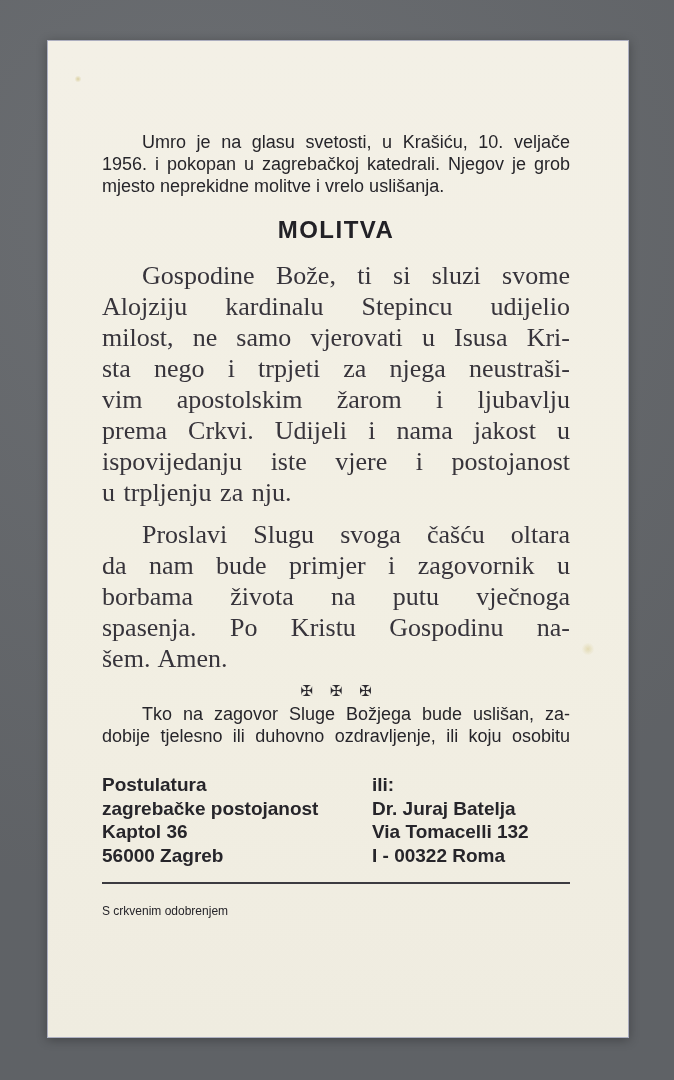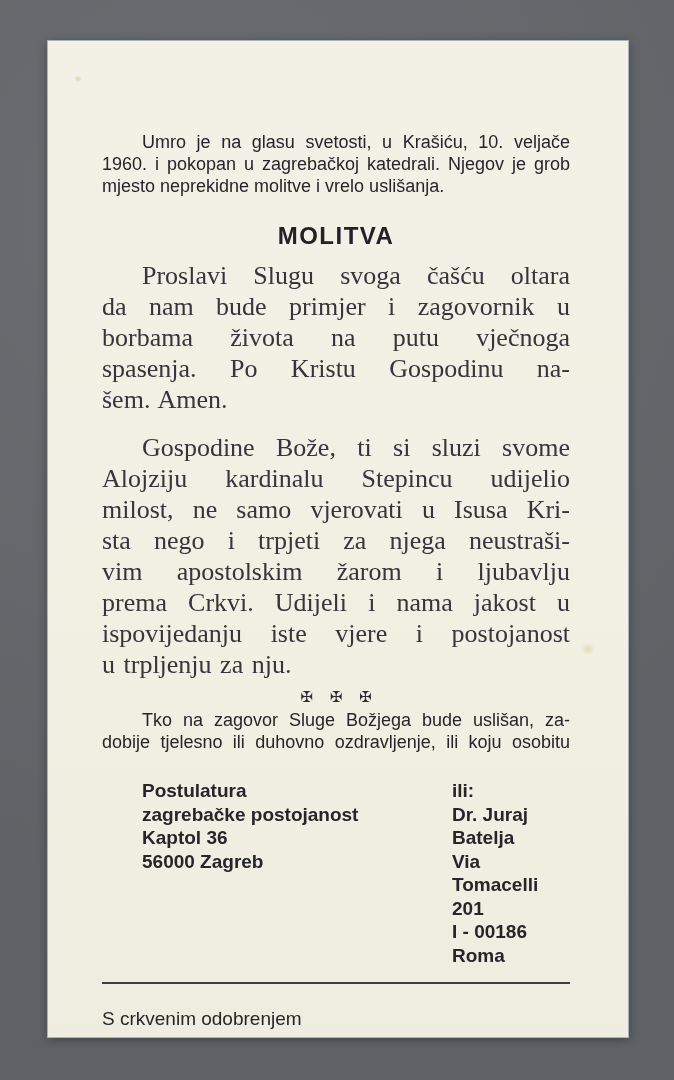--- a/index.html
+++ b/index.html
@@ -28,70 +28,70 @@
     box-shadow:0 2px 10px rgba(0,0,0,.30);
     padding:90px 58px 0 54px;
   }
   .para .line{display:block;text-align:justify;text-align-last:justify;}
   .para .line.last{text-align-last:left;}
   .intro .line.first,.prayer .line.first,.appeal .line.first{text-indent:40px;}
   .sans{color:var(--ink-sans);font-family:"Liberation Sans",sans-serif;}
   .serif{color:var(--ink-serif);font-family:"Liberation Serif",serif;}
   .intro{font-size:18px;line-height:22px;}
   .heading{
-    margin-top:26px;text-align:center;
+    margin-top:20px;text-align:center;
     font-weight:bold;font-size:24px;line-height:26px;letter-spacing:1.5px;
     color:#222126;
   }
   .prayer{font-size:26px;line-height:31px;word-spacing:2px;}
   .p1{margin-top:17px;}
   .p2{margin-top:11px;}
   .crosses{margin-top:5px;text-align:center;font-size:15px;line-height:24px;color:#2d2b30;
     font-family:"DejaVu Sans",sans-serif;}
   .crosses .cross{margin:0 6px;}
   .appeal{font-size:18px;line-height:22px;}
   .addresses{margin-top:26px;display:flex;font-weight:bold;font-size:19px;line-height:23.5px;color:var(--ink-sans);}
-  .addr{font-family:"Liberation Sans",sans-serif;margin-left:40px;}
+  .addr{font-family:"Liberation Sans",sans-serif;}
   .addr.left{width:270px;flex:none;}
   .addr.right{flex:1;}
   .plain .line{display:block;text-align:left;text-align-last:left;text-indent:0;}
   .rule{margin-top:15px;border-top:2px solid #3c3b40;width:100%;}
-  .footer{margin-top:23px;font-size:19px;line-height:24px;}
+  .footer{margin-top:15px;font-size:12px;line-height:24px;}
 </style>
 </head>
 <body>
 
 <div class="scene">
   <div class="card">
 
     <div class="para sans intro">
         <div class="line first">Umro je na glasu svetosti, u Krašiću, 10. veljače</div>
-        <div class="line">1960. i pokopan u zagrebačkoj katedrali. Njegov je grob</div>
+        <div class="line">1956. i pokopan u zagrebačkoj katedrali. Njegov je grob</div>
         <div class="line last">mjesto neprekidne molitve i vrelo uslišanja.</div>
       </div>
 
     <div class="heading">MOLITVA</div>
-
-    <div class="para serif prayer p2">
-        <div class="line first">Proslavi Slugu svoga čašću oltara</div>
-        <div class="line">da nam bude primjer i zagovornik u</div>
-        <div class="line">borbama života na putu vječnoga</div>
-        <div class="line">spasenja. Po Kristu Gospodinu na-</div>
-        <div class="line last">šem. Amen.</div>
-      </div>
 
     <div class="para serif prayer p1">
         <div class="line first">Gospodine Bože, ti si sluzi svome</div>
         <div class="line">Alojziju kardinalu Stepincu udijelio</div>
         <div class="line">milost, ne samo vjerovati u Isusa Kri-</div>
         <div class="line">sta nego i trpjeti za njega neustraši-</div>
         <div class="line">vim apostolskim žarom i ljubavlju</div>
         <div class="line">prema Crkvi. Udijeli i nama jakost u</div>
         <div class="line">ispovijedanju iste vjere i postojanost</div>
         <div class="line last">u trpljenju za nju.</div>
+      </div>
+
+    <div class="para serif prayer p2">
+        <div class="line first">Proslavi Slugu svoga čašću oltara</div>
+        <div class="line">da nam bude primjer i zagovornik u</div>
+        <div class="line">borbama života na putu vječnoga</div>
+        <div class="line">spasenja. Po Kristu Gospodinu na-</div>
+        <div class="line last">šem. Amen.</div>
       </div>
 
     <div class="crosses">
       <span class="cross">✠</span>
       <span class="cross">✠</span>
       <span class="cross">✠</span>
     </div>
 
     <div class="para sans appeal">
         <div class="line first">Tko na zagovor Sluge Božjega bude uslišan, za-</div>
@@ -101,22 +101,22 @@
     <div class="addresses">
       <div class="addr left plain">
           <div class="line first">Postulatura</div>
           <div class="line">zagrebačke postojanost</div>
           <div class="line">Kaptol 36</div>
           <div class="line last">56000 Zagreb</div>
         </div>
       <div class="addr right plain">
           <div class="line first">ili:</div>
           <div class="line">Dr. Juraj Batelja</div>
-          <div class="line">Via Tomacelli 201</div>
-          <div class="line last">I - 00186 Roma</div>
+          <div class="line">Via Tomacelli 132</div>
+          <div class="line last">I - 00322 Roma</div>
         </div>
     </div>
 
     <div class="rule"></div>
 
     <div class="footer sans">S crkvenim odobrenjem</div>
 
   </div>
 </div>
 

